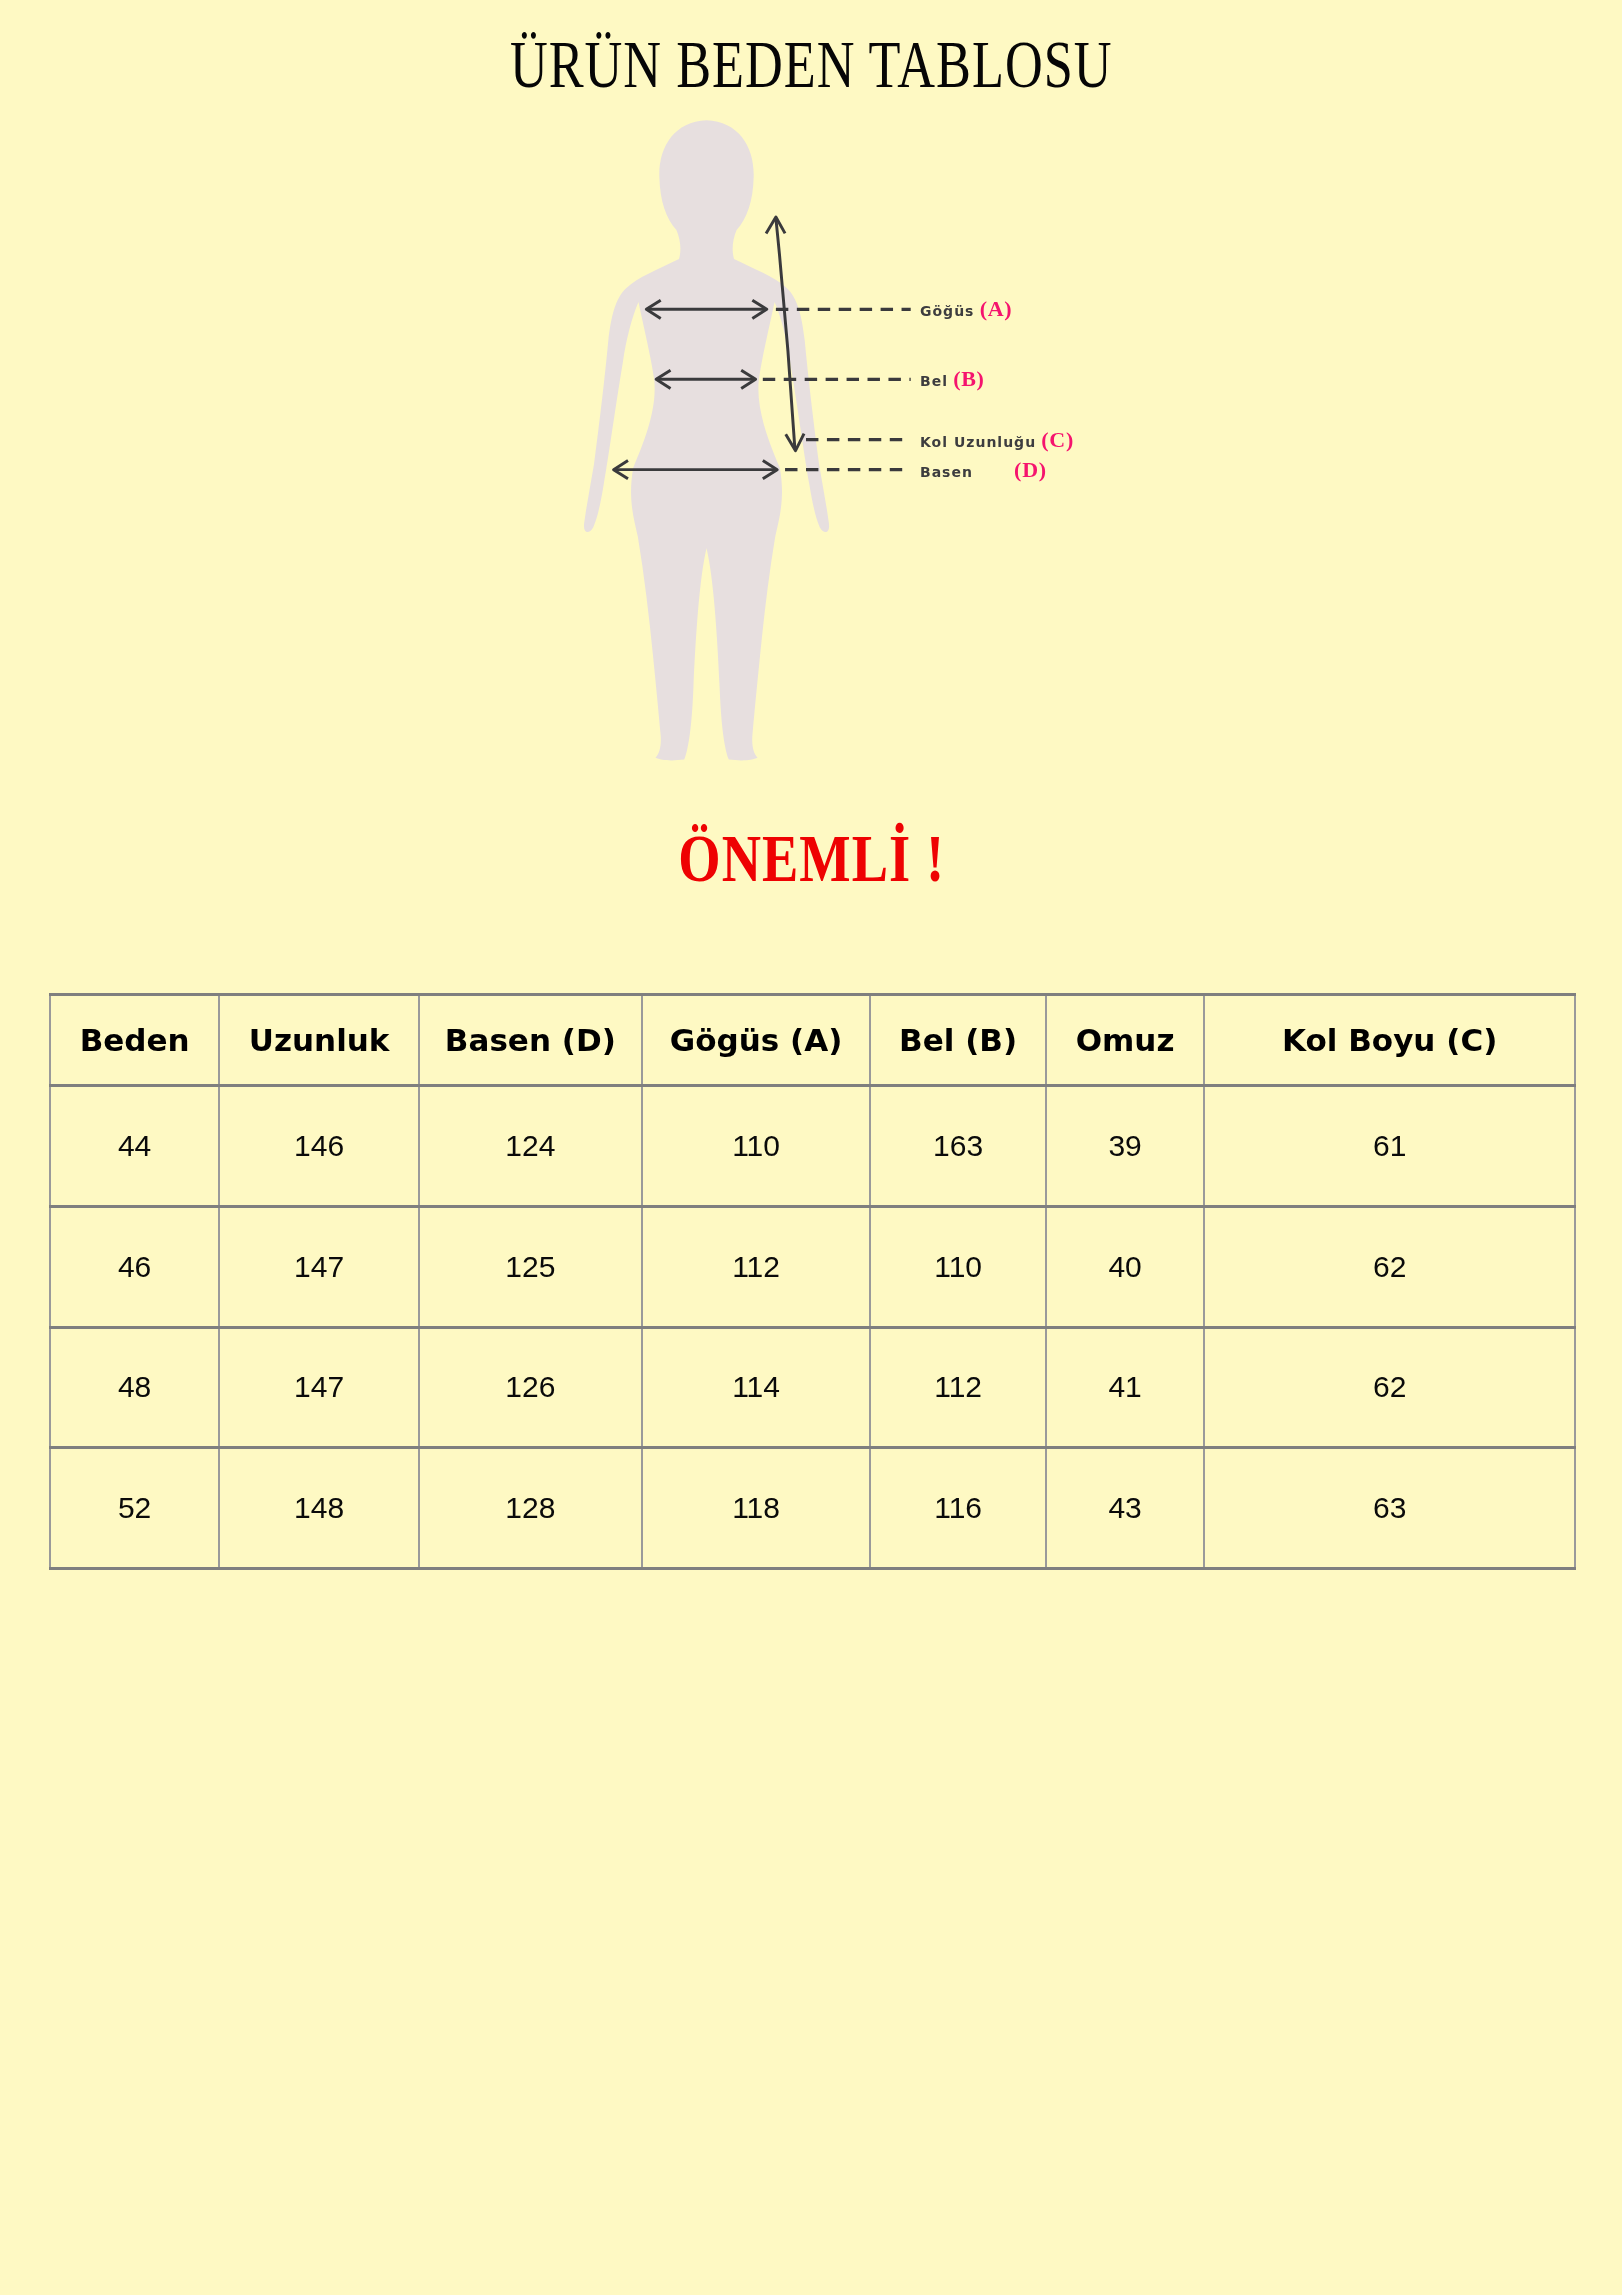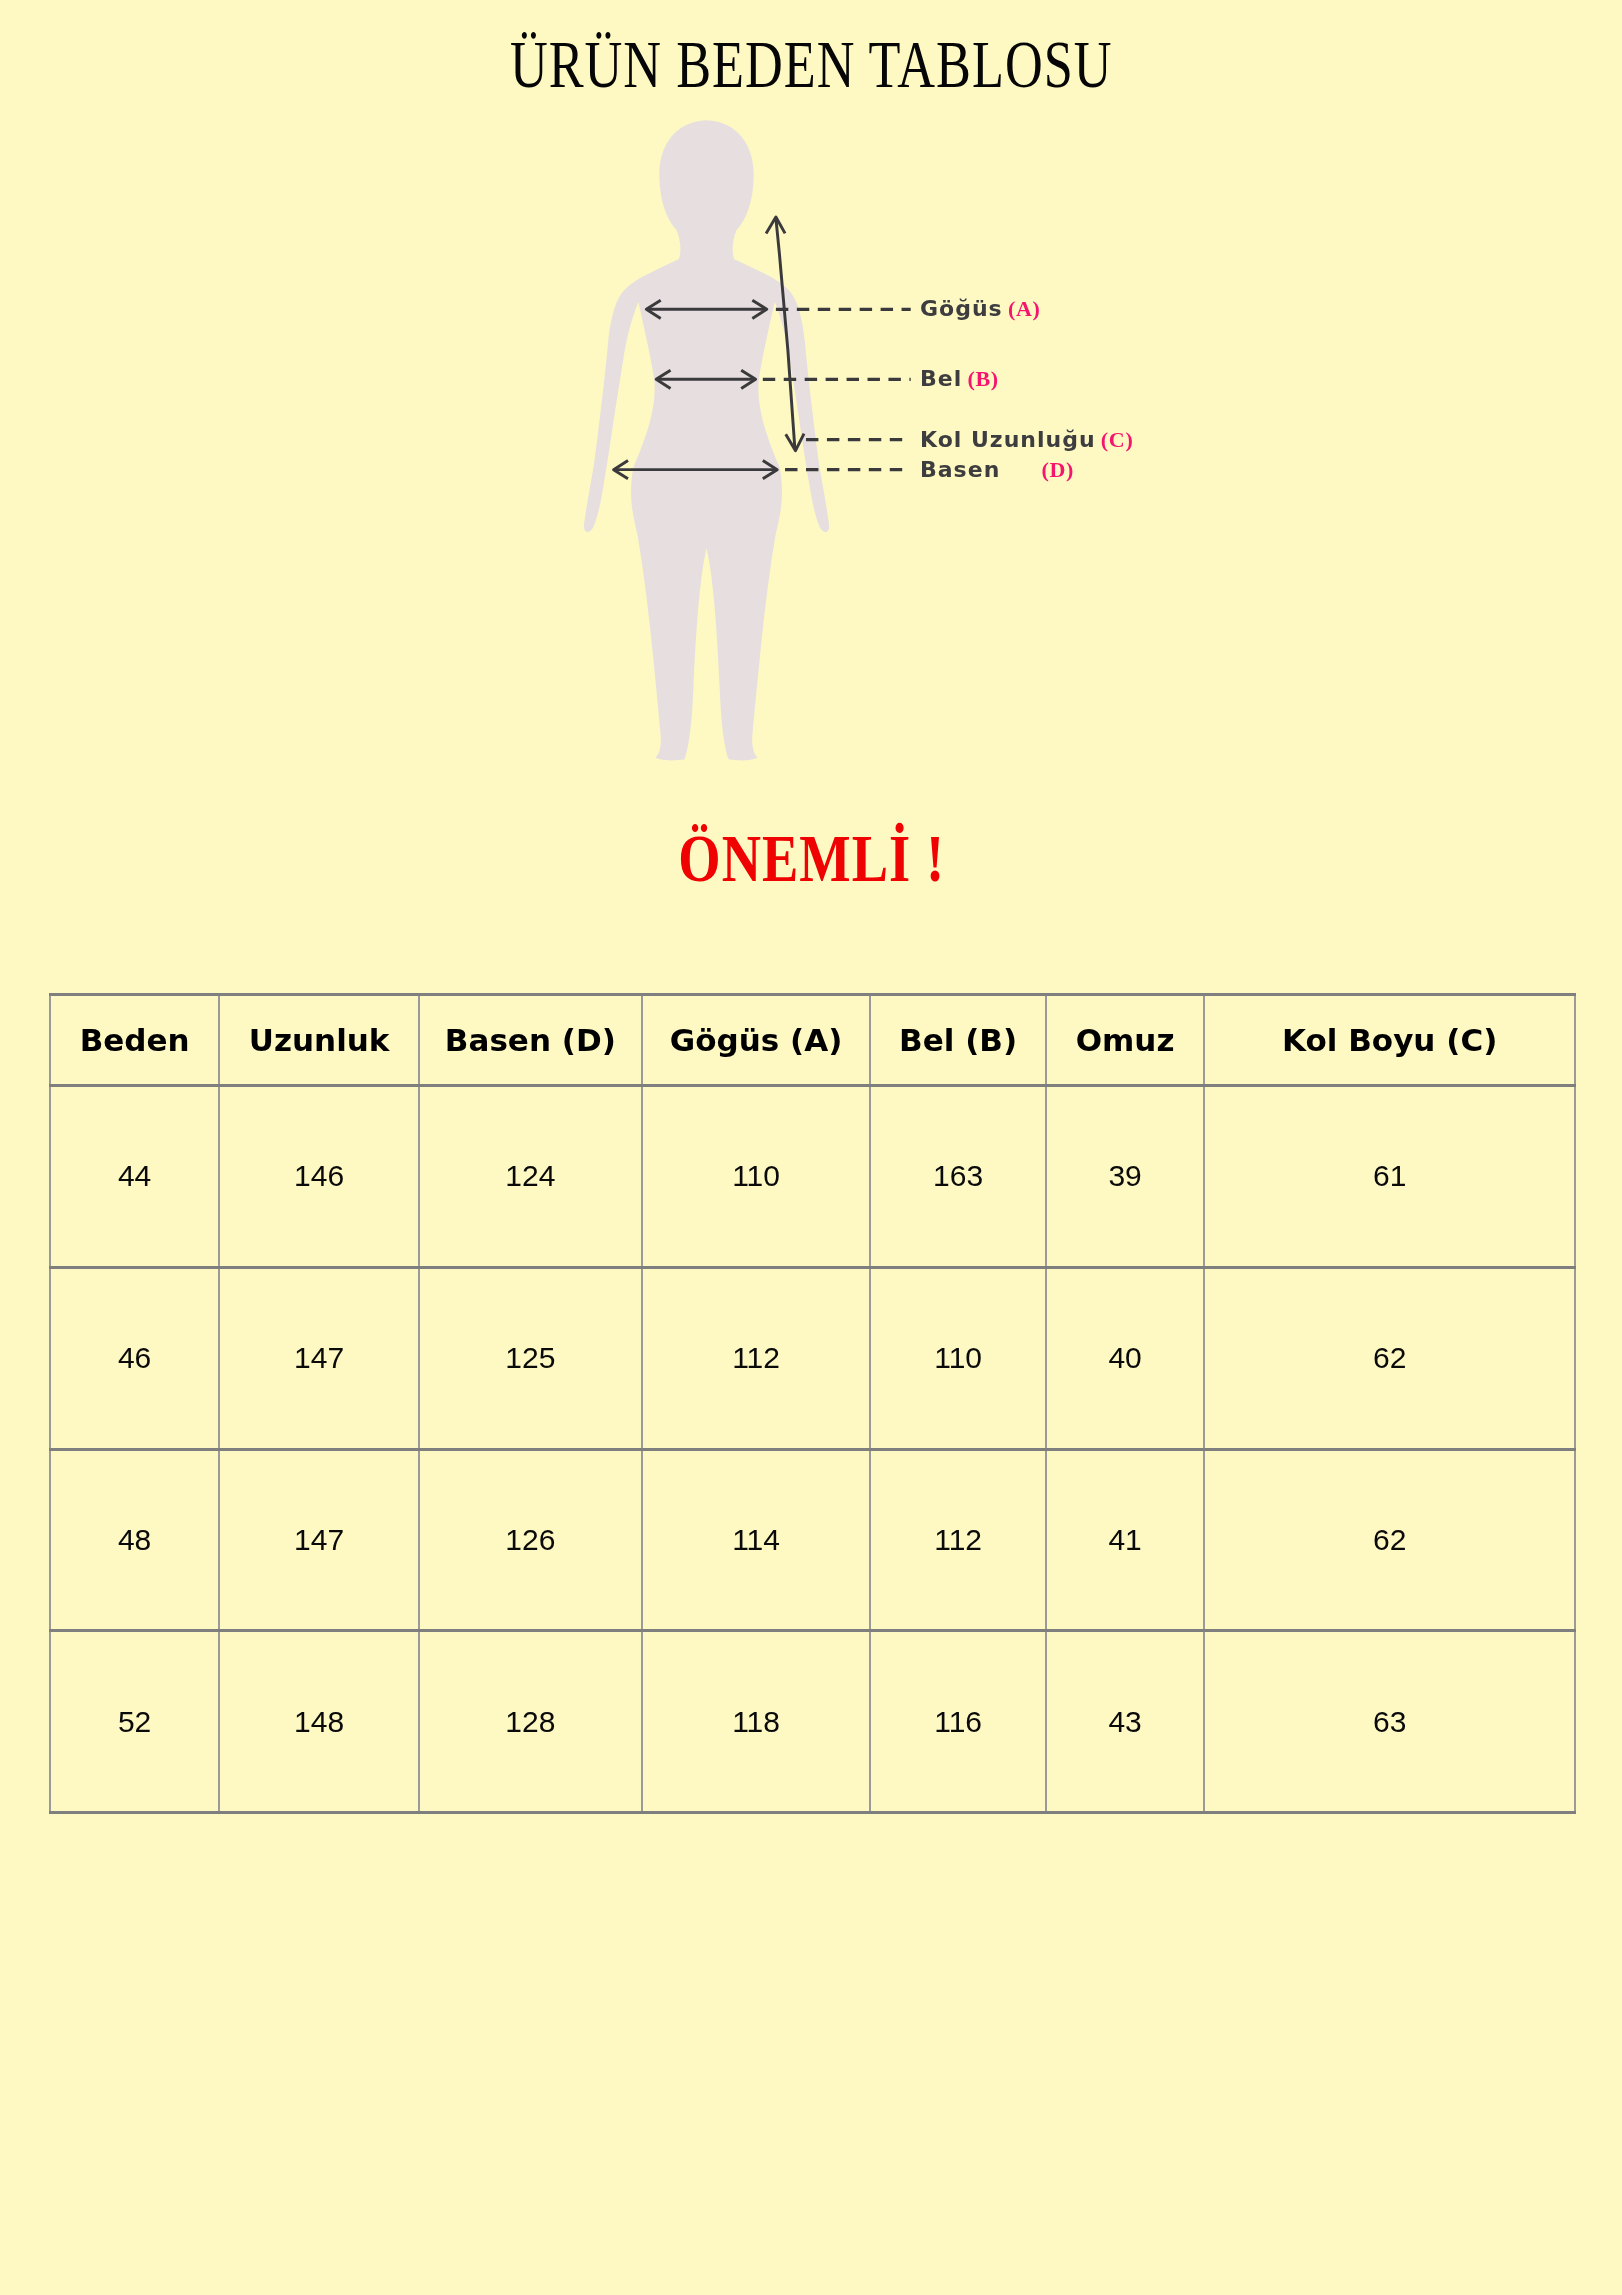--- a/index.html
+++ b/index.html
@@ -41,21 +41,21 @@
     position: absolute;
     left: 920px;
     height: 26px;
     display: flex;
     align-items: baseline;
     white-space: nowrap;
   }
   .measure-label .lbl {
     font-family: "DejaVu Sans", sans-serif;
     font-weight: 700;
-    font-size: 22px;
+    font-size: 14px;
     line-height: 26px;
     color: #3d3d3f;
     letter-spacing: 1px;
   }
   .measure-label .ltr {
     font-family: "Liberation Serif", serif;
     font-weight: 700;
     font-size: 22px;
     color: #f5146e;
     margin-left: 5.2px;
@@ -97,21 +97,21 @@
     color: #ee0202;
     transform: scaleX(0.79);
     letter-spacing: -0.7px;
     white-space: nowrap;
   }
 
   
   .table-wrap {
     position: absolute;
     left: 49px; top: 993px;
-    width: 1527px; height: 821px;
+    width: 1527px; height: 577px;
   }
   table.size-table {
     width: 100%; height: 100%;
     border-collapse: collapse;
     table-layout: fixed;
   }
   .size-table th, .size-table td {
     border-left: 2px solid #9a9a9a;
     border-right: 2px solid #9a9a9a;
     border-top: 3.9px solid #7f7f7f;

